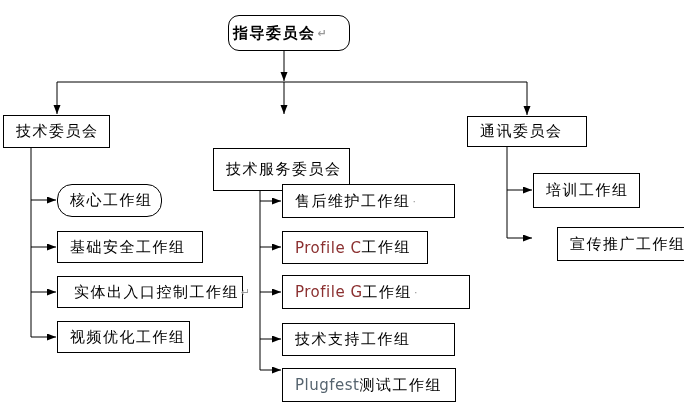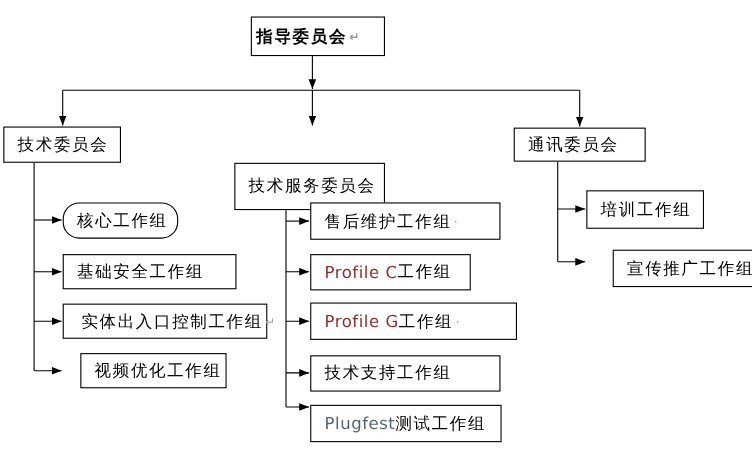--- a/index.html
+++ b/index.html
@@ -22,21 +22,21 @@
   .node{
     position:absolute;box-sizing:border-box;
     background:var(--box-bg);
     border:1px solid var(--box-border);
     display:flex;align-items:center;
     padding:0 4px 0 12px;
     color:var(--text);
     font-size:15px;letter-spacing:1.5px;
     white-space:nowrap;
   }
-  .node.center{justify-content:flex-start;padding:17px 4px;}
+  .node.center{justify-content:flex-start;padding:17px 4px;border-radius:11px;}
   .node.bold{font-weight:bold;font-size:15px;}
   .latin-red{color:var(--latin-red);letter-spacing:0.5px;}
   .latin-blue{color:var(--latin-blue);letter-spacing:0.5px;}
   .mark{color:var(--mark-gray);font-size:11px;margin-left:2px;letter-spacing:0;}
 </style>
 </head>
 <body>
 
 <div class="stage">
 
@@ -90,28 +90,28 @@
   <div class="node" style="left:213px;top:115px;width:137px;height:43px;margin-top:33px;">
     <span>技术服务委员会</span>
   </div>
   <div class="node" style="left:467px;top:116px;width:120px;height:31px;">
     <span>通讯委员会</span>
   </div>
 
   <div class="node" style="left:57px;top:184px;width:105px;height:33px;border-radius:15px;">
     <span>核心工作组</span>
   </div>
-  <div class="node" style="left:57px;top:231px;width:158px;height:32px;">
+  <div class="node" style="left:57px;top:231px;width:146px;height:32px;">
     <span>基础安全工作组</span>
   </div>
   <div class="node" style="left:57px;top:276px;width:186px;height:32px;padding-left:16px;">
     <span>实体出入口控制工作组</span>
       <span class="mark">↵</span>
   </div>
-  <div class="node" style="left:57px;top:321px;width:133px;height:32px;margin-left:16px;">
+  <div class="node" style="left:57px;top:321px;width:133px;height:32px;">
     <span>视频优化工作组</span>
   </div>
 
   <div class="node" style="left:282px;top:184px;width:173px;height:34px;">
     <span>售后维护工作组</span>
       <span class="mark">·</span>
   </div>
   <div class="node" style="left:282px;top:231px;width:146px;height:33px;">
     <span class="latin-red">Profile C</span>
       <span> 工作组</span>

